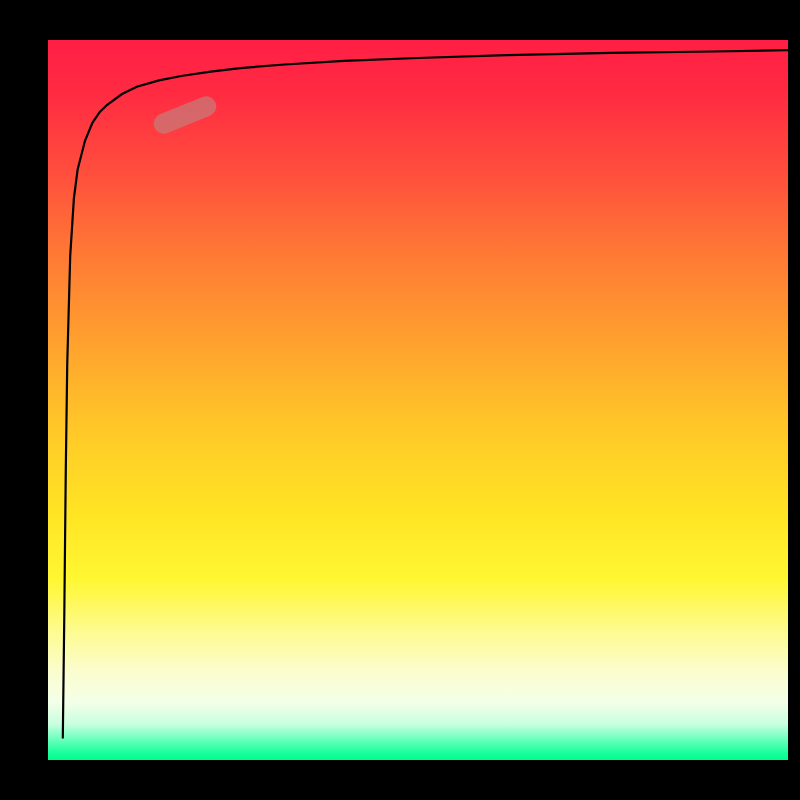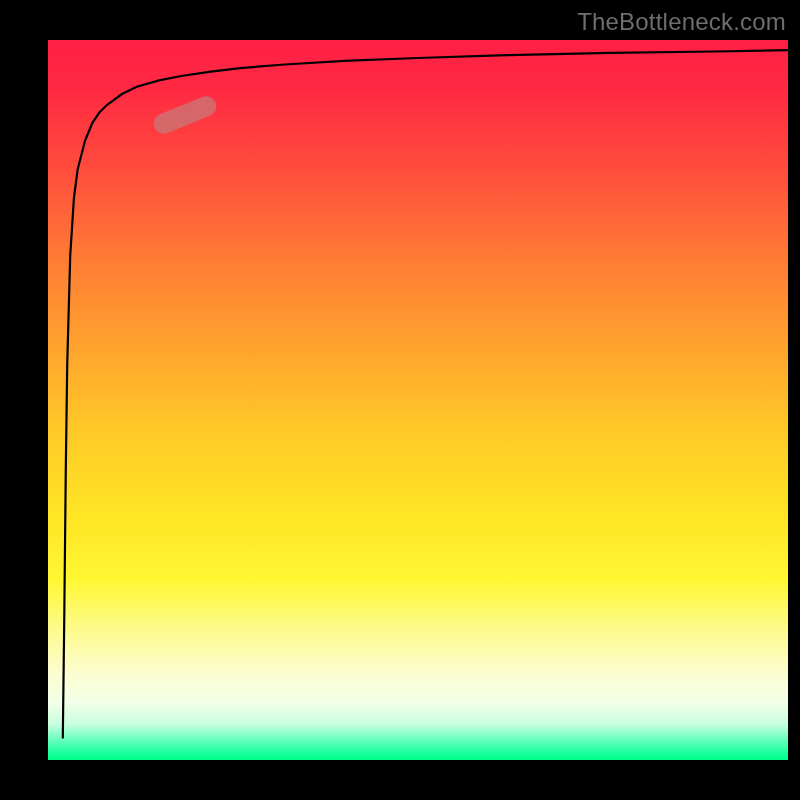--- a/index.html
+++ b/index.html
@@ -82,14 +82,13 @@
   <div class="plot-area">
     <div class="gradient"></div>
 
     <svg class="curve-svg" viewBox="0 0 740 720" preserveAspectRatio="none">
       <path id="curve" class="curve-path" d="M14.80 698.40 L16.28 576.00 L17.76 432.00 L19.24 324.00 L22.20 216.00 L25.90 158.40 L29.60 129.60 L37.00 100.80 L44.40 82.80 L51.80 72.00 L59.20 64.80 L74.00 54.00 L88.80 46.80 L111.00 40.32 L133.20 36.00 L162.80 31.68 L192.40 28.08 L236.80 24.48 L296.00 20.88 L370.00 18.00 L458.80 15.12 L562.40 12.96 L666.00 11.52 L740.00 10.08"></path>
     </svg>
 
     <div id="hl" class="highlight" style="left: 103.6px; top: 64.8px; width: 66px; height: 20px; transform: rotate(-22deg);"></div>
   </div>
 
-  <div class="attribution">TheBottleneck.com</div>
 </div>
 
 </body></html>

